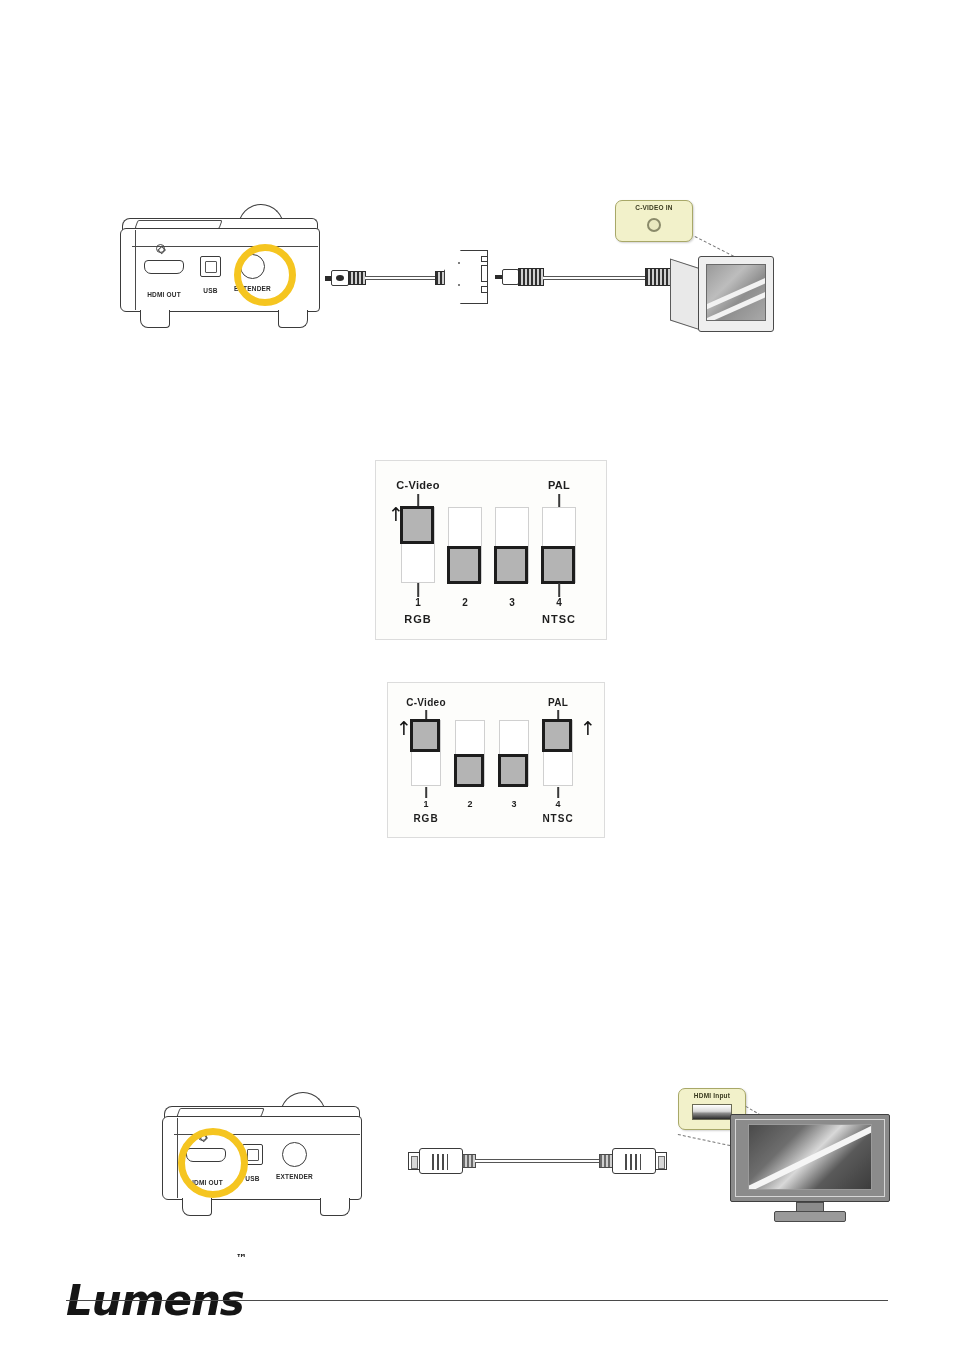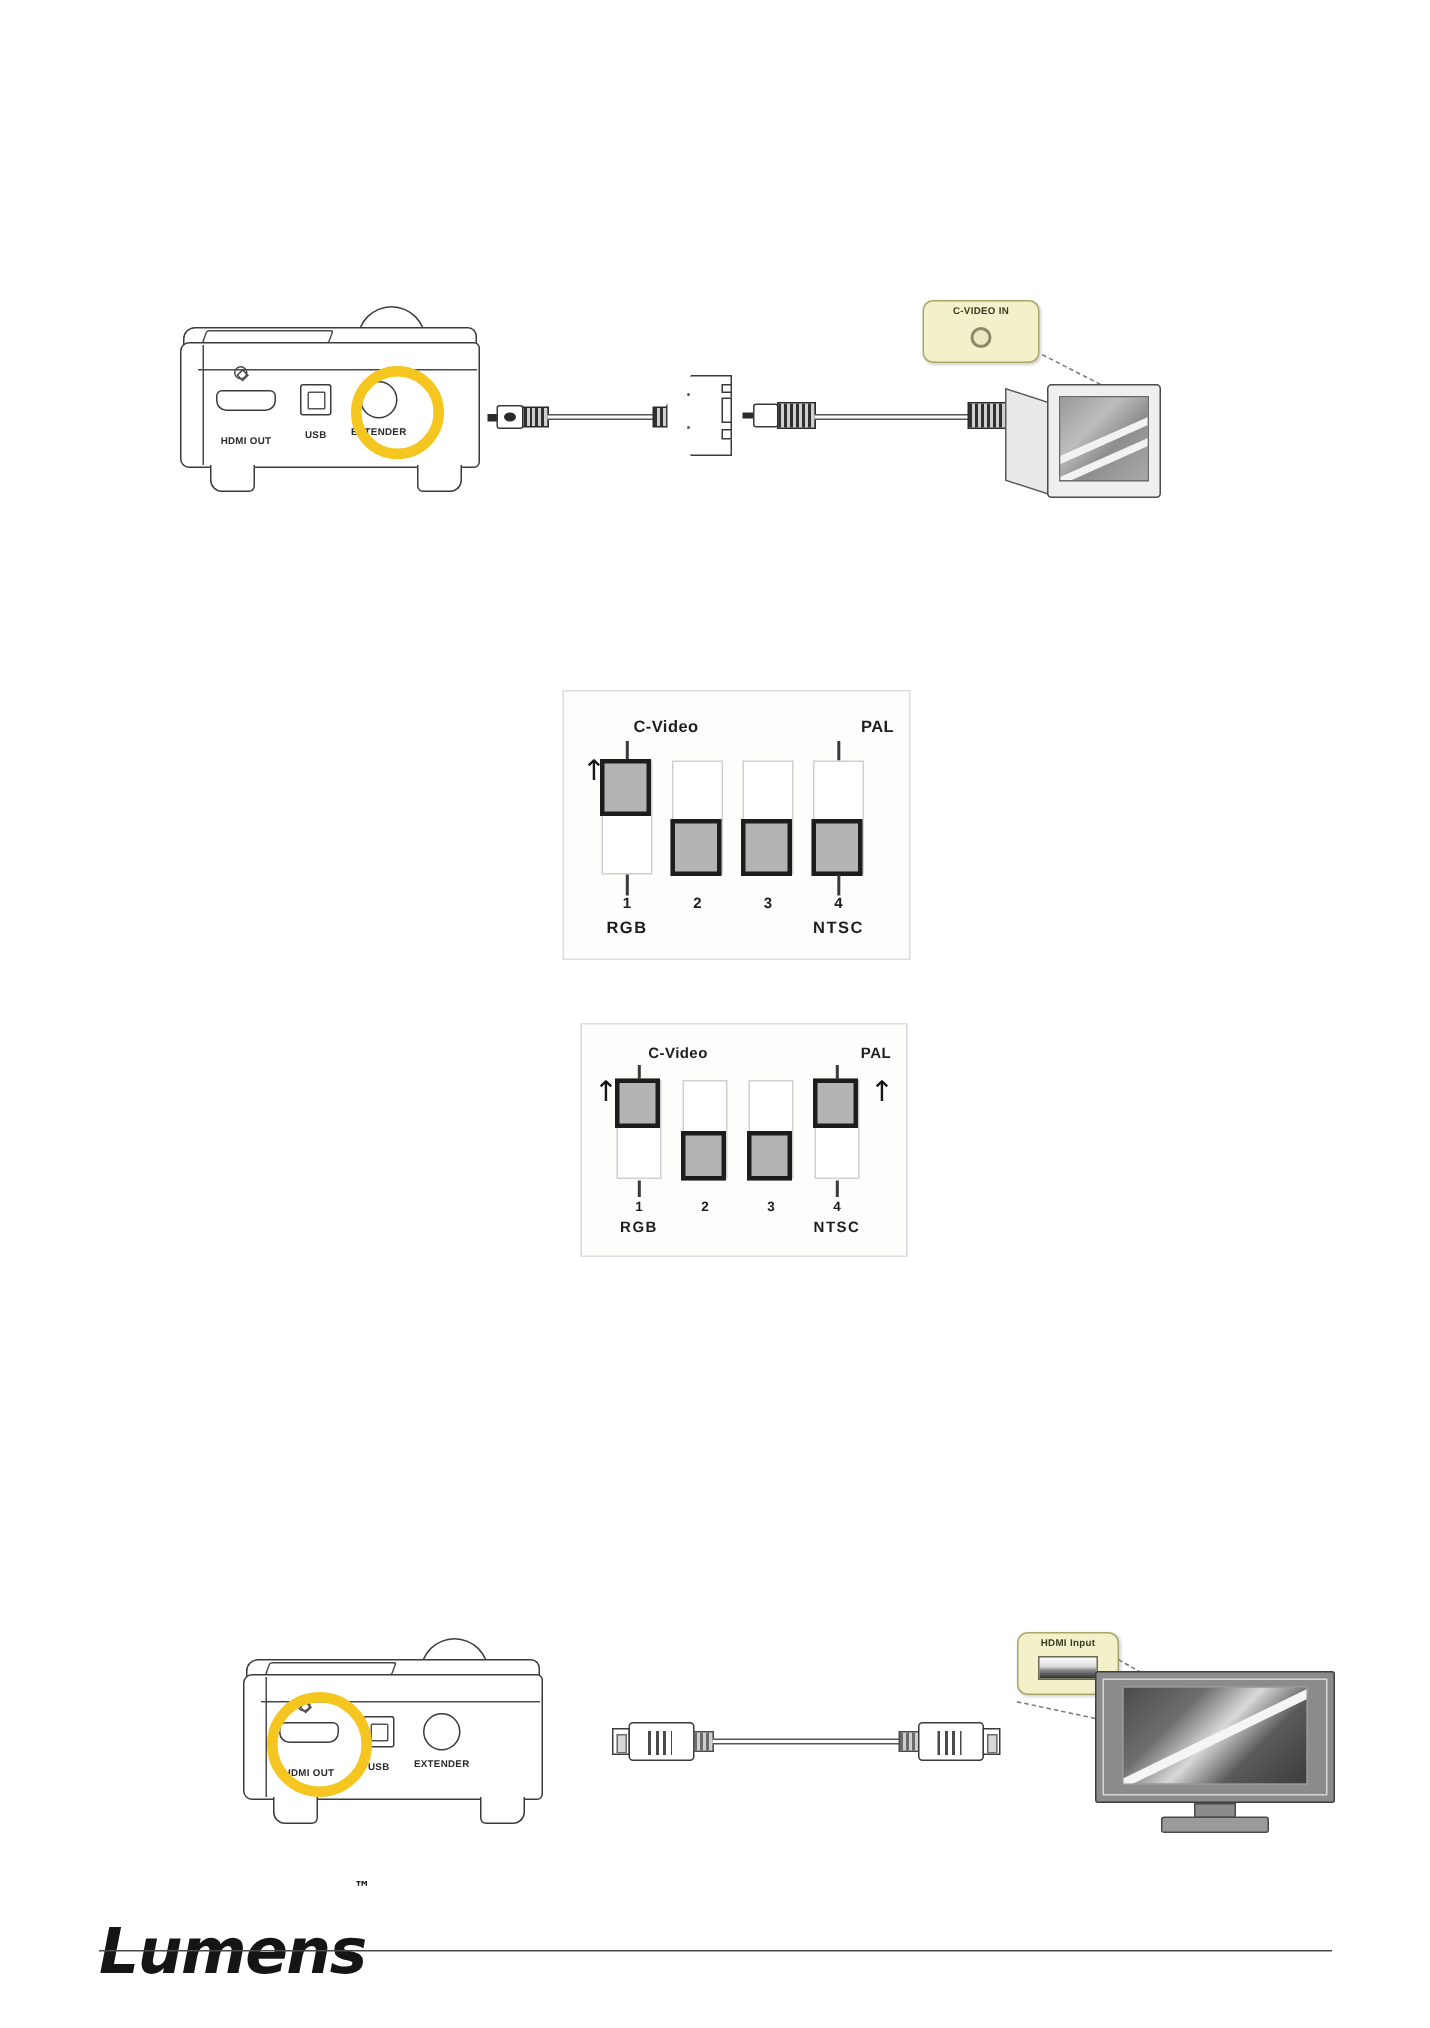--- a/index.html
+++ b/index.html
@@ -453,21 +453,21 @@
     transform: translateX(-50%);
   }
   .dip-toplabel, .dip-botlabel, .dip-num {
     position: absolute;
     left: 50%;
     transform: translateX(-50%);
     white-space: nowrap;
     font-weight: bold;
     color: #1e1e1e;
   }
-  .dip-toplabel { font-size: 11px; letter-spacing: .3px; margin-left: 26px; }
+  .dip-toplabel { font-size: 11px; letter-spacing: .3px; }
   .dip-botlabel { font-size: 11px; letter-spacing: 1px; }
   .dip-num      { font-size: 10px; }
   .dip-arrow {
     position: absolute;
     font-size: 19px;
     line-height: 1;
     color: #151515;
     font-family: "DejaVu Sans", sans-serif;
   }
 

